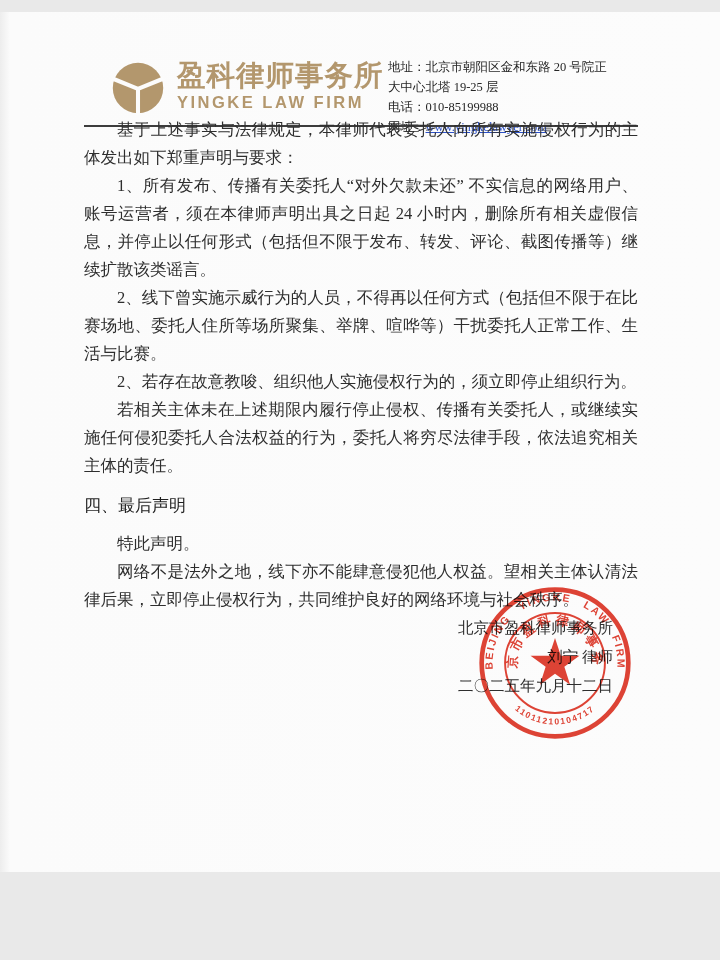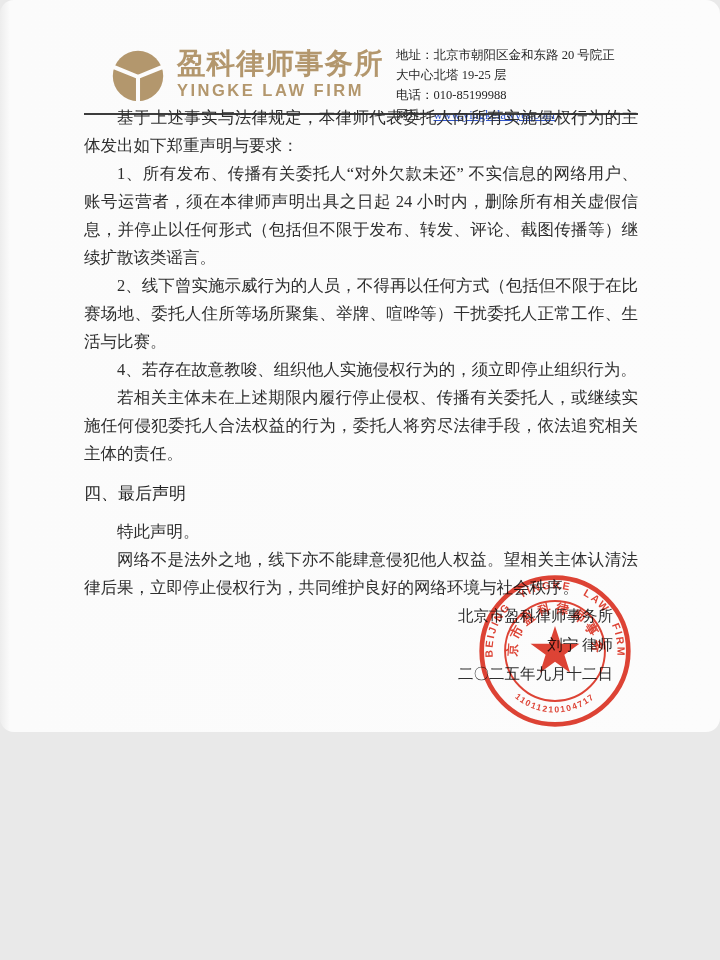--- a/index.html
+++ b/index.html
@@ -1,27 +1,27 @@
 <!DOCTYPE html>
 <html><head>
 <meta charset="utf-8">
 <style>
   html,body { margin:0; padding:0; background:#e9e9e9; }
   .page {
-    position:relative; width:720px; height:732px; margin:0 auto;
+    position:relative; width:720px; height:860px; margin:12px auto;
     background:linear-gradient(90deg,#ededed 0px,#fbfbfb 10px,#fcfcfc 100%);
     font-family:"Liberation Serif","DejaVu Serif",serif;
-    color:#2e2e2e; overflow:hidden;border-radius:14px;
+    color:#2e2e2e; overflow:hidden;
   }
   
   .logo-icon { position:absolute; left:111px; top:49px; width:54px; height:54px; }
   .logo-text { position:absolute; left:177px; top:46px; font-family:"Liberation Sans","DejaVu Sans",sans-serif; color:#b3976d; }
   .logo-cn { font-size:28.5px; font-weight:700; letter-spacing:1px; line-height:34px; white-space:nowrap; }
   .logo-en { font-size:16.5px; font-weight:700; letter-spacing:2.5px; line-height:21px; white-space:nowrap; }
-  .contact { position:absolute; left:396px; top:45px; width:224px; font-size:12.5px; line-height:20px; color:#262626; }
+  .contact { position:absolute; left:388px; top:45px; width:224px; font-size:12.5px; line-height:20px; color:#262626; }
   .contact .row { margin:0; }
   .contact a { color:#2d52c8; text-decoration:underline; }
   .header-rule { position:absolute; left:84px; top:113px; width:554px; border-top:2px solid #3d3d3d; height:0; }
   
   .doc-body { position:absolute; left:84px; top:104px; width:554px; font-size:16.5px; line-height:28px; text-align:justify; }
   .doc-body p { margin:0; text-indent:2em; }
   .sec-heading { font-size:17px; font-weight:400; margin:12px 0 10px 0; text-indent:0; color:#1f1f1f; }
   
   .signature { position:absolute; top:601px; right:107px; text-align:right; font-size:15.5px; line-height:29px; color:#2e2e2e; white-space:nowrap; }
   
@@ -65,21 +65,21 @@
     <p class="row"><span>电话：</span><span>010-85199988</span></p>
     <p class="row"><span>网址：</span><a href="#">www.yingkelawyer.com</a></p>
   </div>
 
   <div class="header-rule"></div>
 
   <div class="doc-body">
     <p>基于上述事实与法律规定，本律师代表委托人向所有实施侵权行为的主体发出如下郑重声明与要求：</p>
     <p>1、所有发布、传播有关委托人“对外欠款未还” 不实信息的网络用户、账号运营者，须在本律师声明出具之日起 24 小时内，删除所有相关虚假信息，并停止以任何形式（包括但不限于发布、转发、评论、截图传播等）继续扩散该类谣言。</p>
     <p>2、线下曾实施示威行为的人员，不得再以任何方式（包括但不限于在比赛场地、委托人住所等场所聚集、举牌、喧哗等）干扰委托人正常工作、生活与比赛。</p>
-    <p>4、若存在故意教唆、组织他人实施侵权行为的，须立即停止组织行为。</p>
+    <p>2、若存在故意教唆、组织他人实施侵权行为的，须立即停止组织行为。</p>
     <p>若相关主体未在上述期限内履行停止侵权、传播有关委托人，或继续实施任何侵犯委托人合法权益的行为，委托人将穷尽法律手段，依法追究相关主体的责任。</p>
     <h3 class="sec-heading">四、最后声明</h3>
     <p>特此声明。</p>
     <p>网络不是法外之地，线下亦不能肆意侵犯他人权益。望相关主体认清法律后果，立即停止侵权行为，共同维护良好的网络环境与社会秩序。</p>
   </div>
 
   <div class="signature">
     <div>北京市盈科律师事务所</div>
     <div>刘宁  律师</div>
     <div>二〇二五年九月十二日</div>

